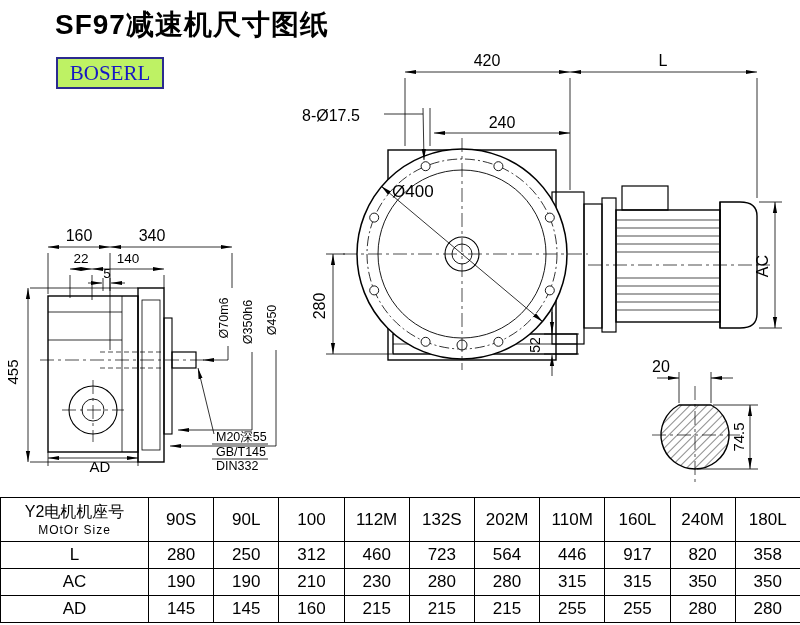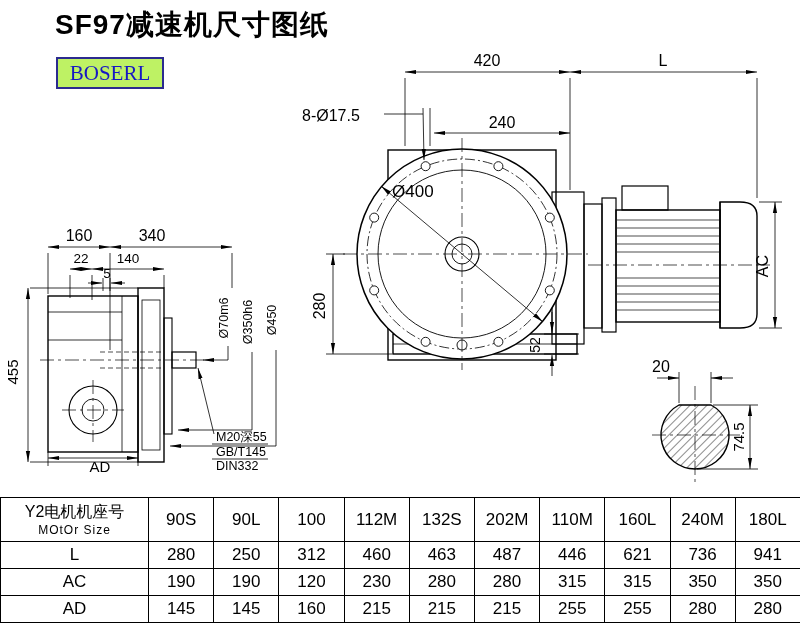--- a/index.html
+++ b/index.html
@@ -246,32 +246,32 @@
           <th>160L</th>
           <th>240M</th>
           <th>180L</th>
         </tr>
         <tr>
           <td>L</td>
           <td>280</td>
           <td>250</td>
           <td>312</td>
           <td>460</td>
-          <td>463</td>
-          <td>487</td>
+          <td>723</td>
+          <td>564</td>
           <td>446</td>
-          <td>621</td>
-          <td>736</td>
-          <td>941</td>
+          <td>917</td>
+          <td>820</td>
+          <td>358</td>
         </tr>
         <tr>
           <td>AC</td>
           <td>190</td>
           <td>190</td>
-          <td>120</td>
+          <td>210</td>
           <td>230</td>
           <td>280</td>
           <td>280</td>
           <td>315</td>
           <td>315</td>
           <td>350</td>
           <td>350</td>
         </tr>
         <tr>
           <td>AD</td>

